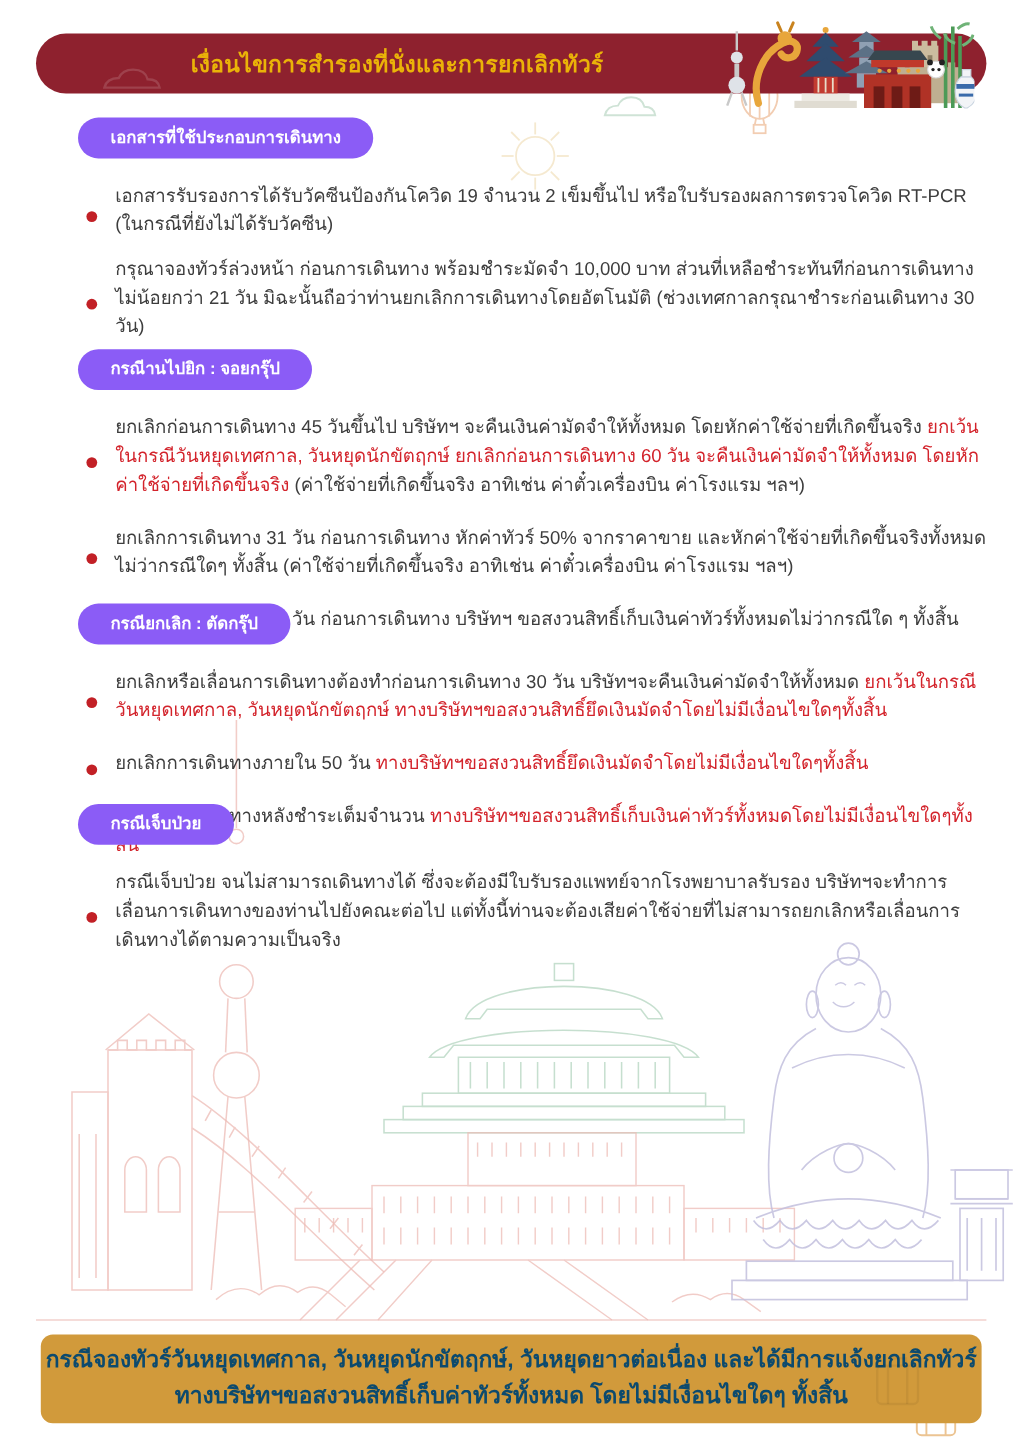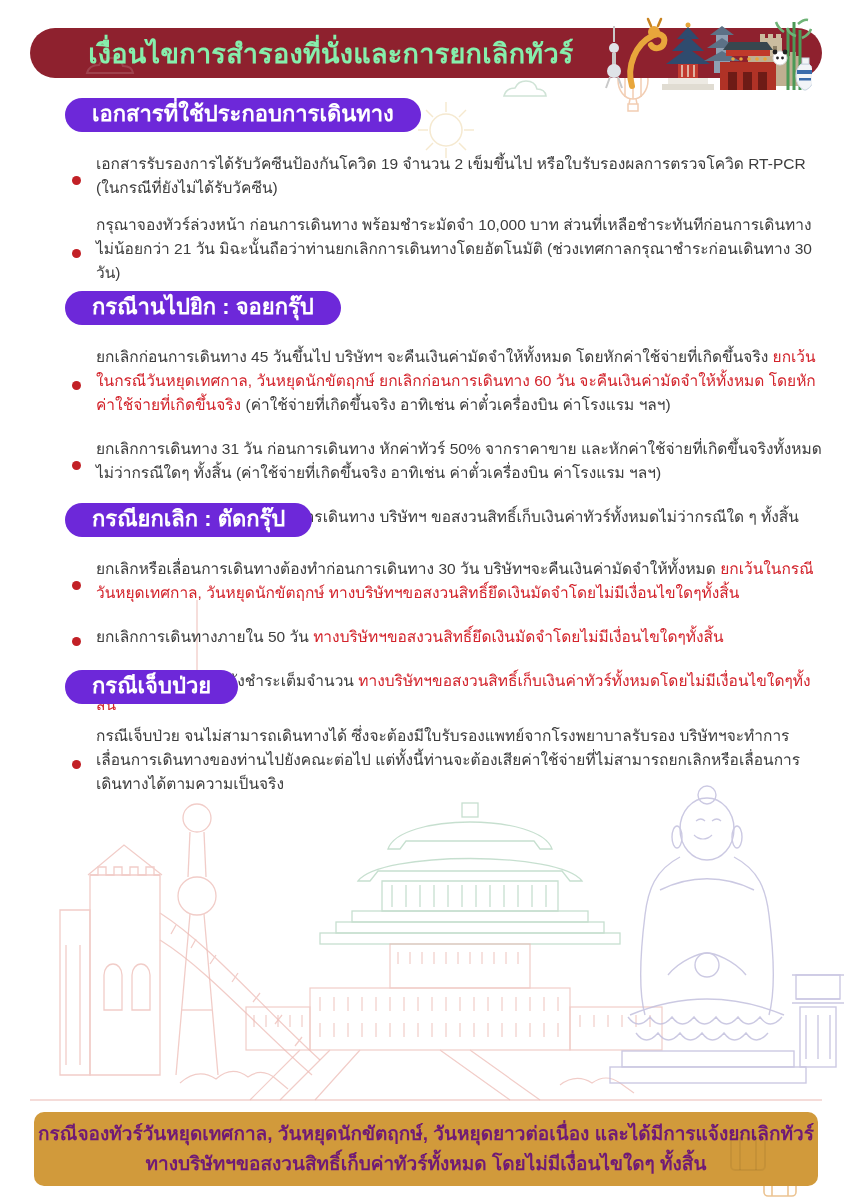--- a/index.html
+++ b/index.html
@@ -10,51 +10,51 @@
     color:#3d3d3d;
   }
   
   .banner{
     position:absolute;left:30px;top:28px;width:792px;height:50px;
     background:#8E212E;border-radius:26px;z-index:3;
   }
   .banner-title{
     position:absolute;left:0;right:190px;top:0;height:50px;
     display:flex;align-items:center;justify-content:center;
-    color:#86efac;font-size:27px;font-weight:bold;letter-spacing:.3px;
+    color:#eab308;font-size:19px;font-weight:bold;letter-spacing:.3px;
     white-space:nowrap;
   }
   .banner-cloud{position:absolute;left:52px;top:24px;opacity:.9;}
   .banner-cluster{position:absolute;right:10px;top:-20px;z-index:4;}
   
   .deco{position:absolute;z-index:1;}
   
   .sections{position:absolute;left:0;top:0;width:852px;height:1200px;z-index:2;}
   .section{position:absolute;left:65px;width:758px;}
   .pill{
-    display:inline-block;background:#6d28d9;color:#fff;
-    font-size:22px;font-weight:bold;line-height:20px;
+    display:inline-block;background:#8b5cf6;color:#fff;
+    font-size:14px;font-weight:bold;line-height:20px;
     padding:6px 27px 8px 27px;border-radius:20px;
   }
   .bullet{display:flex;margin-top:20px;align-items:center;}
   .bullet:first-of-type{margin-top:12px;}
   .dot{
     width:9px;height:9px;border-radius:50%;background:#C22026;
     flex-shrink:0;margin:8px 15px 0 7px;
   }
   .btext{font-size:15.5px;line-height:24px;color:#3d3d3d;max-width:730px;}
   .btext .seg-red{color:#D3232B;}
   
   .skyline{position:absolute;left:0;top:545px;z-index:0;}
   
   .footer{
     position:absolute;left:34px;top:1112px;width:784px;height:74px;
     background:#D19A3B;border-radius:10px;z-index:3;
     display:flex;flex-direction:column;align-items:center;justify-content:center;
-    color:#701a75;font-size:19px;font-weight:bold;line-height:30px;text-align:center;
+    color:#0c4a6e;font-size:19px;font-weight:bold;line-height:30px;text-align:center;
   }
   .footer-deco{position:absolute;z-index:2;}
   .footer-inner-icon{position:absolute;right:45px;top:14px;opacity:.55;}
 </style>
 </head>
 <body>
 
 <svg class="deco" style="left:408px;top:92px;" width="76" height="76" viewBox="0 0 76 76" fill="none">
   <circle cx="38" cy="38" r="16" stroke="#f3e4c4" stroke-width="1.5" opacity="0.8"></circle>
   <g stroke="#f3e4c4" stroke-width="1.5" opacity="0.8">

